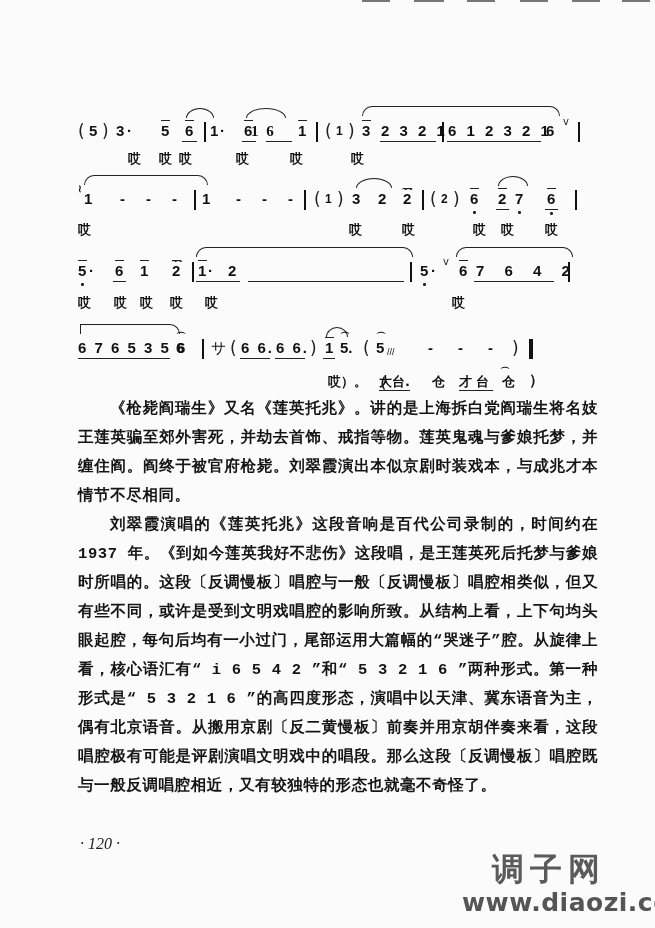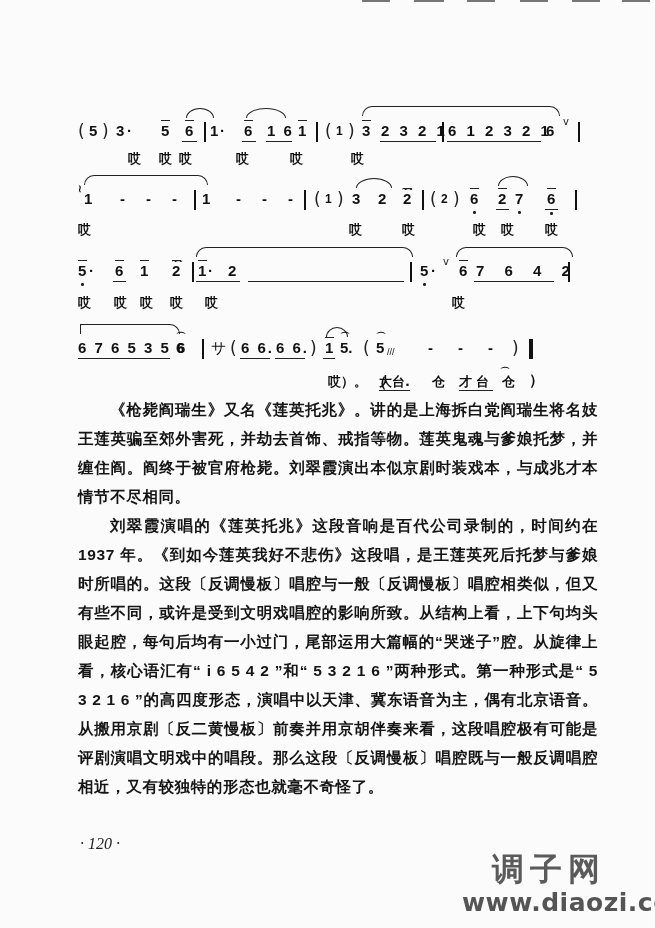--- a/index.html
+++ b/index.html
@@ -21,21 +21,21 @@
   .slur {
     position:absolute; border:1.3px solid #222; border-bottom:none;
     border-radius:50% 50% 0 0 / 100% 100% 0 0; height:9px;
   }
   .beam { position:absolute; height:1.3px; background:#222; }
   .dot-low { position:absolute; width:2.5px; height:2.5px; border-radius:50%; background:#222; }
   .ovl { position:absolute; height:1.3px; background:#222; }
   .breath { position:absolute; font-size:10px; color:#222; }
   .para {
     position:absolute; left:78px; width:520px;
-    font-family:Liberation Sans, sans-serif; font-weight:bold;
+    font-family:Liberation Mono, monospace; font-weight:bold;
     font-size:15.5px; line-height:29px; color:#151515;
     letter-spacing:0.6px; text-align:justify;
   }
   .indent { text-indent:32px; }
   .pageno {
     position:absolute; left:80px; top:835px; font-family:"Liberation Serif", serif;
     font-style:italic; font-size:16px; color:#222;
   }
   .wm-cn {
     position:absolute; left:492px; top:848px; font-size:32px; font-weight:bold;
@@ -72,21 +72,21 @@
     <span class="ovl" style="left:107px;top:-2px;width:9px;"></span>
     <span class="beam" style="left:104px;top:19px;width:15px;"></span>
     <span class="slur" style="left:108px;top:-14px;width:26px;"></span>
     <span class="bar" style="left:126px;"></span>
     <span class="note" style="left:132px;">1</span>
     <span class="note" style="left:142px;">·</span>
     <span class="note" style="left:166px;">6</span>
     <span class="ovl" style="left:166px;top:-2px;width:9px;"></span>
     <span class="beam" style="left:164px;top:19px;width:14px;"></span>
     <span class="slur" style="left:168px;top:-14px;width:38px;"></span>
-    <span class="note" style="left:189px;letter-spacing:2px;">1 6</span>
+    <span class="note" style="left:173px;letter-spacing:2px;font-family:Liberation Serif, serif;">1 6</span>
     <span class="beam" style="left:188px;top:19px;width:26px;"></span>
     <span class="note" style="left:220px;">1</span>
     <span class="ovl" style="left:220px;top:-2px;width:9px;"></span>
     <span class="bar" style="left:238px;"></span>
     <span class="paren" style="left:247px;">(</span>
     <span class="note" style="left:258px;font-size:12px;">1</span>
     <span class="paren" style="left:270px;">)</span>
     <span class="note" style="left:284px;">3</span>
     <span class="ovl" style="left:284px;top:-2px;width:9px;"></span>
     <span class="slur" style="left:284px;top:-16px;width:196px;border-radius:12px 12px 0 0;"></span>

